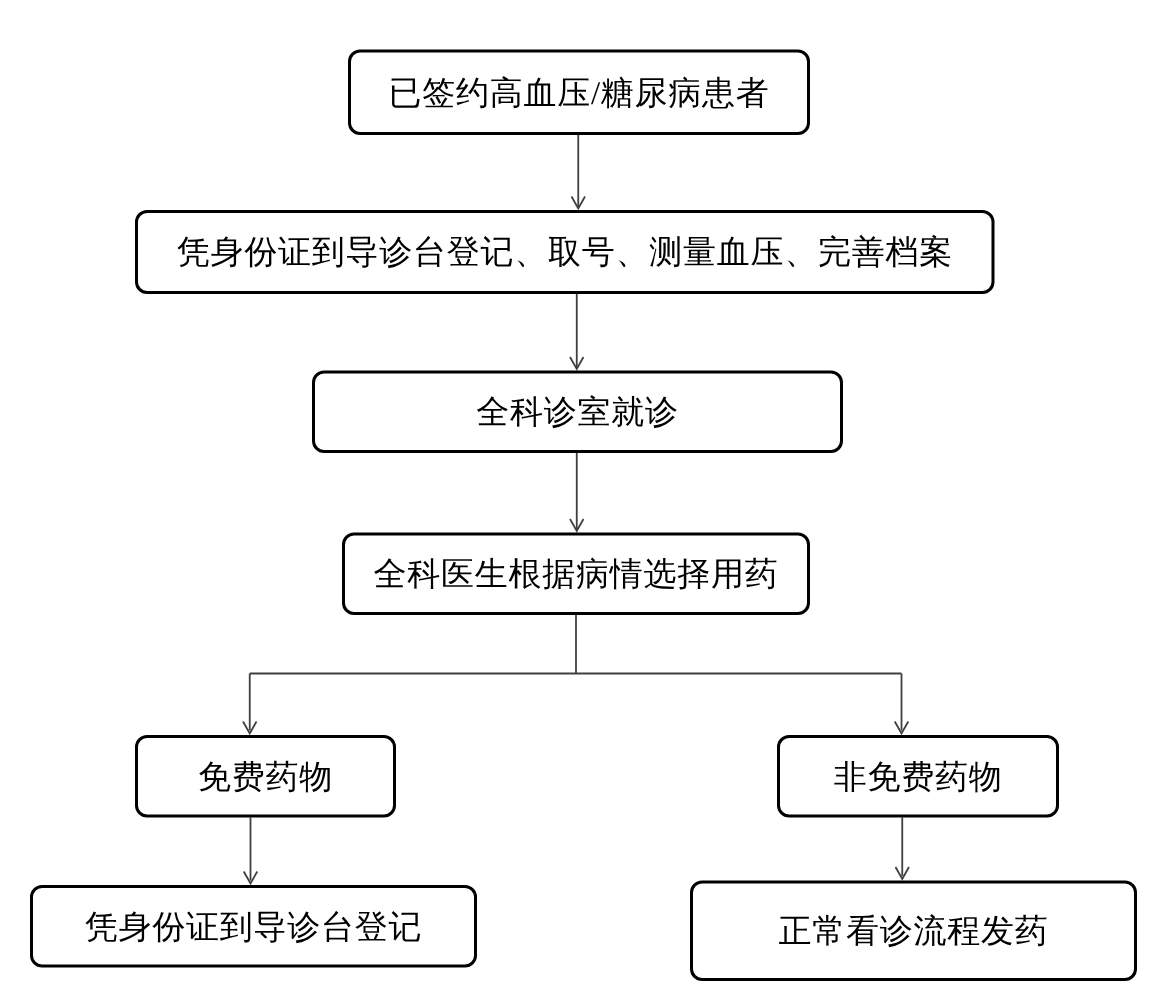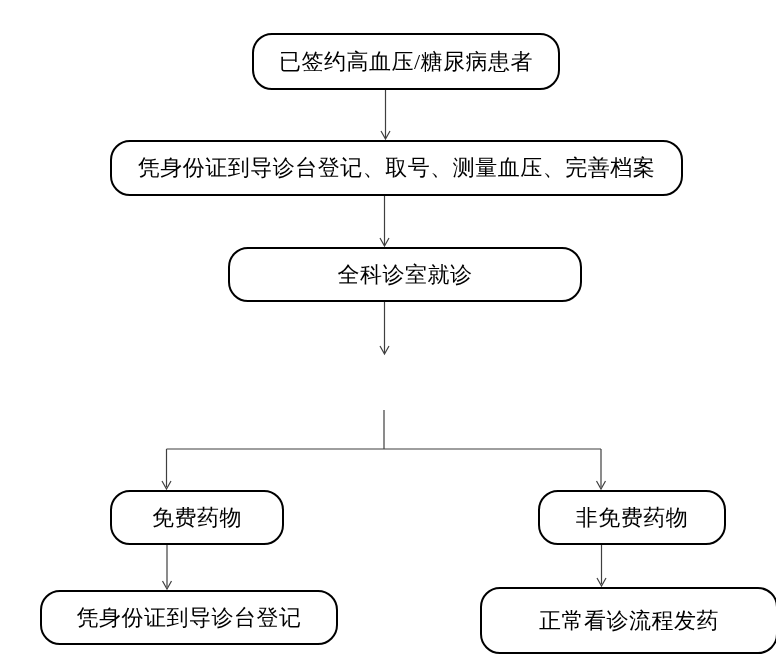--- a/index.html
+++ b/index.html
@@ -37,32 +37,31 @@
   .connectors path,
   .connectors line {
     stroke: var(--connector);
     stroke-width: 1.2;
     fill: none;
   }
   .node {
     position: absolute;
     box-sizing: border-box;
     border: 2.4px solid var(--box-border);
-    border-radius: 20px;
+    border-radius: 8px;
     background: var(--box-fill);
     color: var(--text);
     font-size: 22px;
     line-height: 1;
     letter-spacing: 0.5px;
     display: flex;
     align-items: center;
     justify-content: center;
     text-align: center;
     white-space: nowrap;
-    margin-left: 20px;
   }
 </style>
 </head>
 <body>
 
 <div class="canvas">
 
   <svg class="connectors" width="776" height="666" viewBox="0 0 776 666" aria-hidden="true">
 
     <g>
@@ -108,20 +107,21 @@
       <path d="M597 578 L601.5 586 L606 578"></path>
     </g>
   </svg>
 
   <div class="node" style="left:232px; top:33px;  width:308px; height:57px;">已签约高血压/糖尿病患者</div>
 
   <div class="node" style="left:208px; top:247px; width:354px; height:55px;">全科诊室就诊</div>
 
   <div class="node" style="left:90px;  top:140px; width:573px; height:56px;">凭身份证到导诊台登记、取号、测量血压、完善档案</div>
 
+  <div class="node" style="left:228px; top:355px; width:312px; height:55px;">全科医生根据病情选择用药</div>
 
   <div class="node" style="left:90px;  top:490px; width:174px; height:55px;">免费药物</div>
 
   <div class="node" style="left:518px; top:490px; width:188px; height:55px;text-align:center;">非免费药物</div>
 
   <div class="node" style="left:20px;  top:590px; width:298px; height:55px;">凭身份证到导诊台登记</div>
 
   <div class="node" style="left:460px; top:587px; width:298px; height:67px;">正常看诊流程发药</div>
 
 </div>

